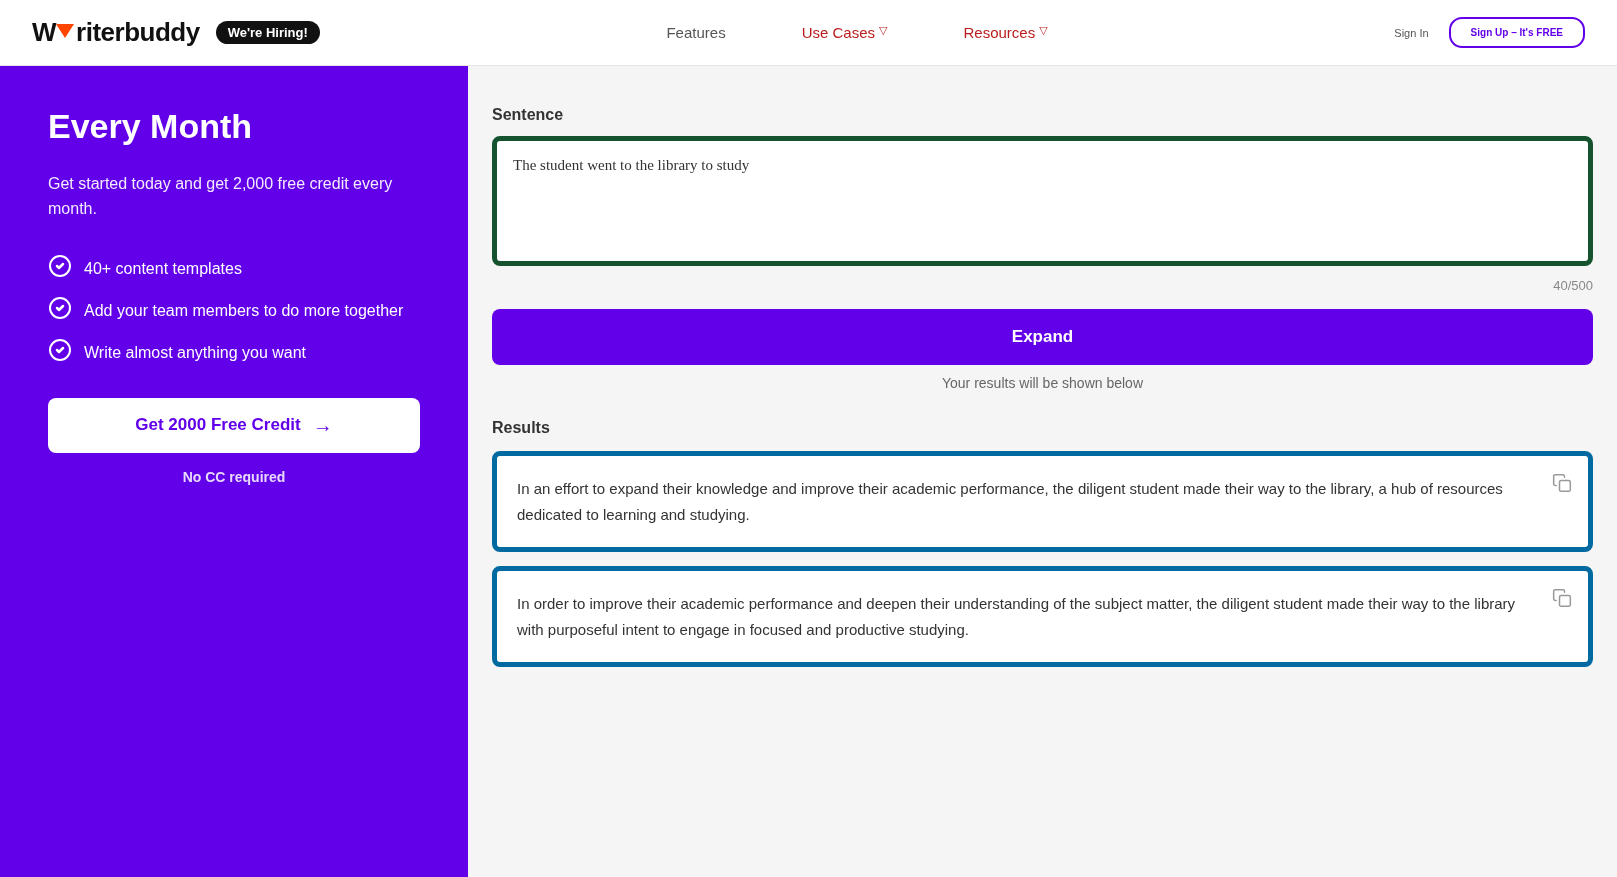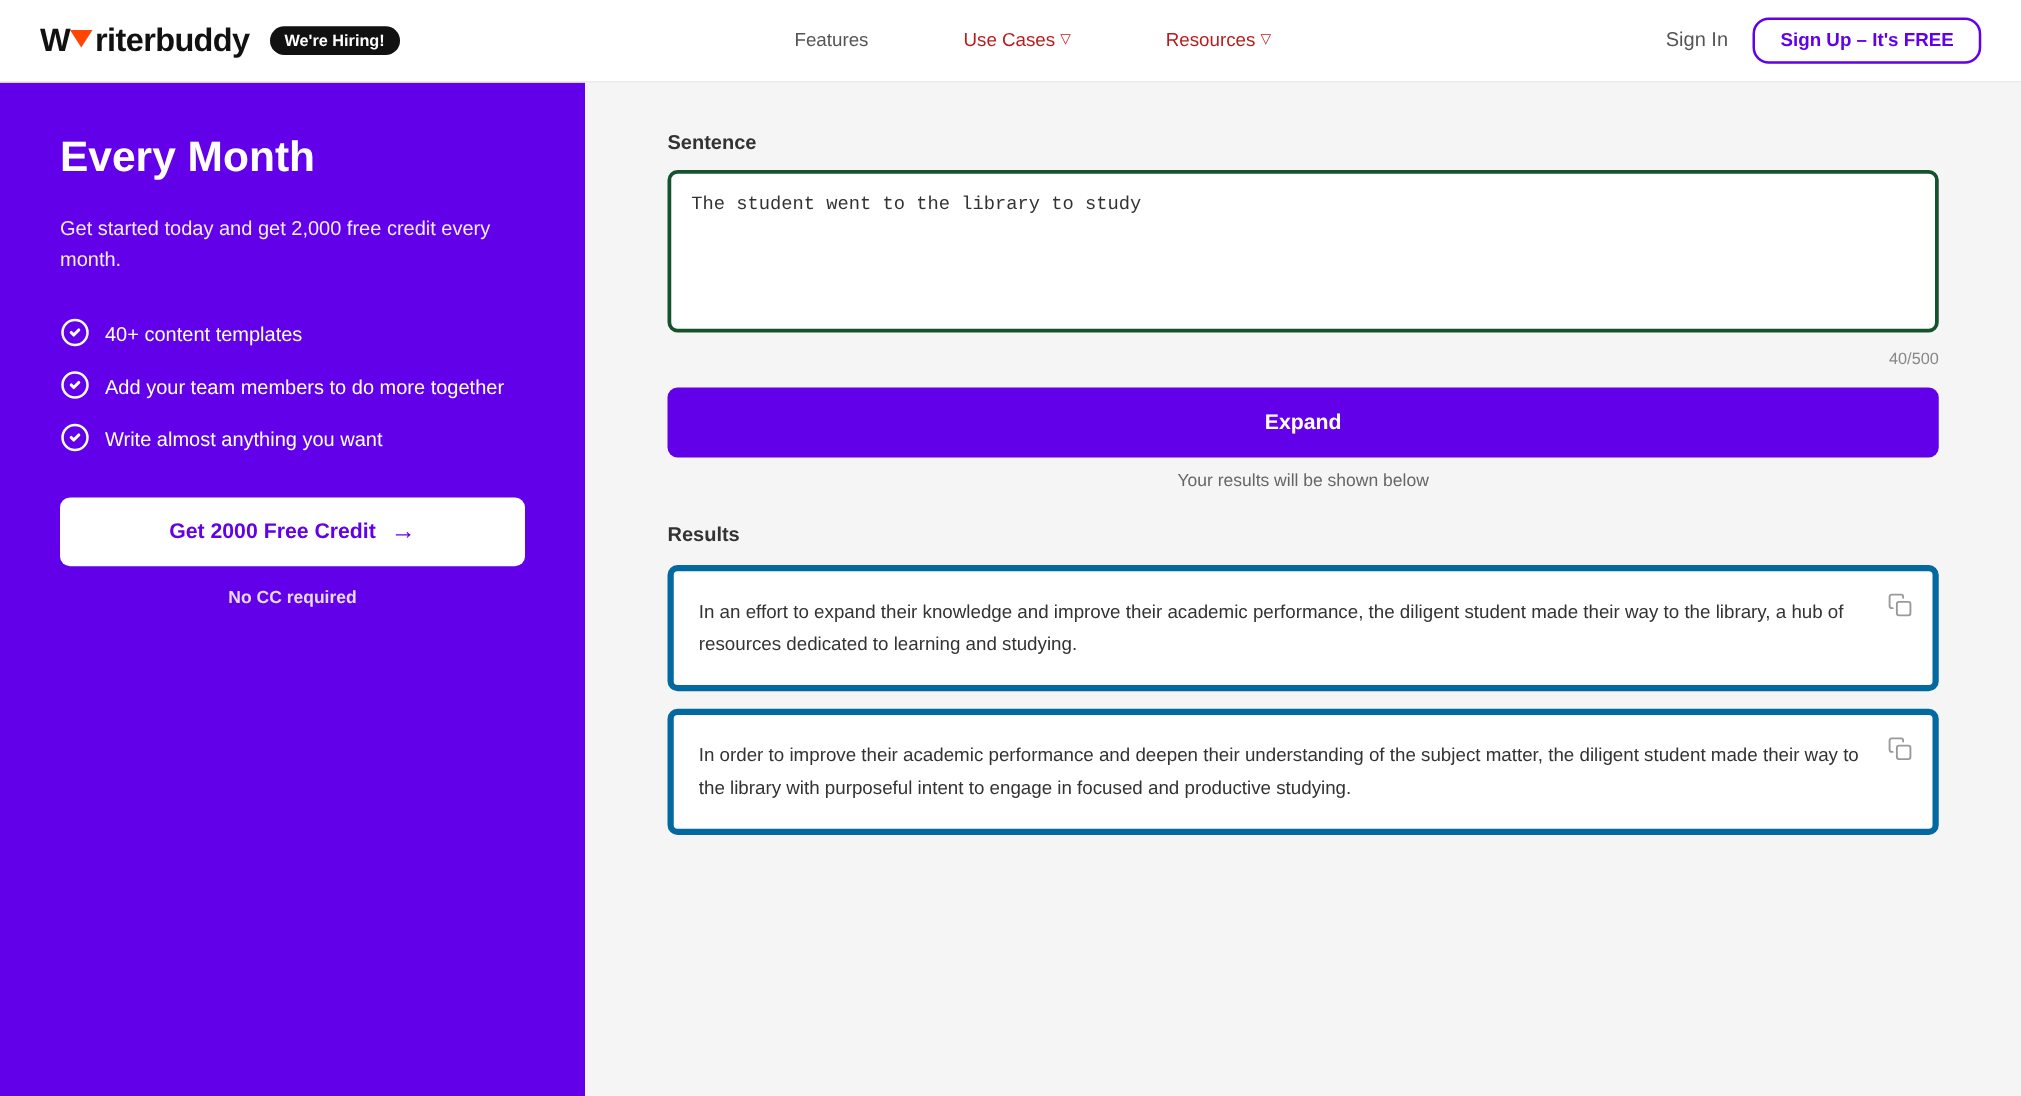--- a/index.html
+++ b/index.html
@@ -15,24 +15,24 @@
     .logo-text { font-size: 26px; font-weight: 800; color: #111; letter-spacing: -0.5px; }
     .logo-triangle { display: inline-block; width: 0; height: 0; border-left: 9px solid transparent; border-right: 9px solid transparent; border-top: 14px solid #ff4500; margin-right: 2px; vertical-align: middle; position: relative; top: -2px; }
     .hiring-badge {
       background: #111; color: #fff; border-radius: 20px;
       padding: 4px 12px; font-size: 13px; font-weight: 600;
     }
     .nav-center { display: flex; align-items: center; gap: 32px; }
     .nav-link { color: #555; font-size: 15px; text-decoration: none; cursor: pointer; }
     .nav-link-dropdown { display: flex; gap: 4px; color: #b91c1c; font-size: 15px; cursor: pointer; margin-left: 44px; }
     .nav-right { display: flex; align-items: center; gap: 20px; }
-    .sign-in-link { color: #555; font-size: 16px; cursor: pointer; text-decoration: none; }
+    .sign-in-link { color: #555; font-size: 11px; cursor: pointer; text-decoration: none; }
     .signup-btn {
       border: 2px solid #6200ea; color: #6200ea; background: #fff;
-      border-radius: 13px; padding: 8px 20px; font-size: 15px; font-weight: 700;
+      border-radius: 13px; padding: 8px 20px; font-size: 10px; font-weight: 700;
       cursor: pointer;
     }
 
     
     .main-layout {
       display: flex; min-height: calc(877px - 66px);
     }
 
     
     .sidebar {
@@ -49,28 +49,28 @@
       display: flex; align-items: center; justify-content: center; gap: 12px;
       background: #fff; color: #6200ea; border: none; border-radius: 8px;
       padding: 16px 28px; font-size: 17px; font-weight: 700; cursor: pointer;
       width: 100%; margin-bottom: 16px;
     }
     .cta-arrow { font-size: 20px; color: #6200ea; }
     .no-cc { text-align: center; font-size: 14px; color: rgba(255,255,255,0.85); font-weight: 600; }
 
     
     .right-content {
-      flex: 1; padding: 40px 66px; background: #f5f5f5; overflow-y: auto;
+      flex: 1; padding: 40px 24px; background: #f5f5f5; overflow-y: auto;
     }
     .section-label { font-size: 16px; font-weight: 600; color: #333; margin-bottom: 12px; }
     .textarea-wrapper { position: relative; margin-bottom: 8px; }
     .sentence-textarea {
-      width: 100%; height: 130px; border: 3px solid #14532d; border-radius: 8px;
+      width: 100%; height: 130px; border: 5px solid #14532d; border-radius: 8px;
       padding: 16px; font-size: 15px; color: #333; background: #fff; resize: none;
-      font-family: Liberation Mono, monospace; outline: none;
+      font-family: Liberation Serif, serif; outline: none;
     }
     .char-count { text-align: right; font-size: 13px; color: #888; margin-bottom: 16px; }
     .expand-btn {
       width: 100%; background: #6200ea; color: #fff; border: none; border-radius: 8px;
       padding: 18px; font-size: 17px; font-weight: 700; cursor: pointer; margin-bottom: 10px;
     }
     .results-hint { text-align: center; font-size: 14px; color: #666; margin-bottom: 28px; }
     .results-label { font-size: 16px; font-weight: 600; color: #333; margin-bottom: 14px; }
     .result-card {
       background: #fff; border: 5px solid #0369a1; border-radius: 8px;

